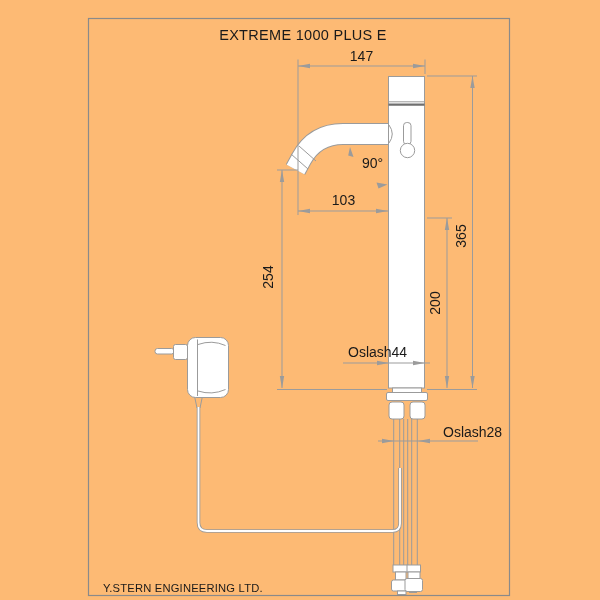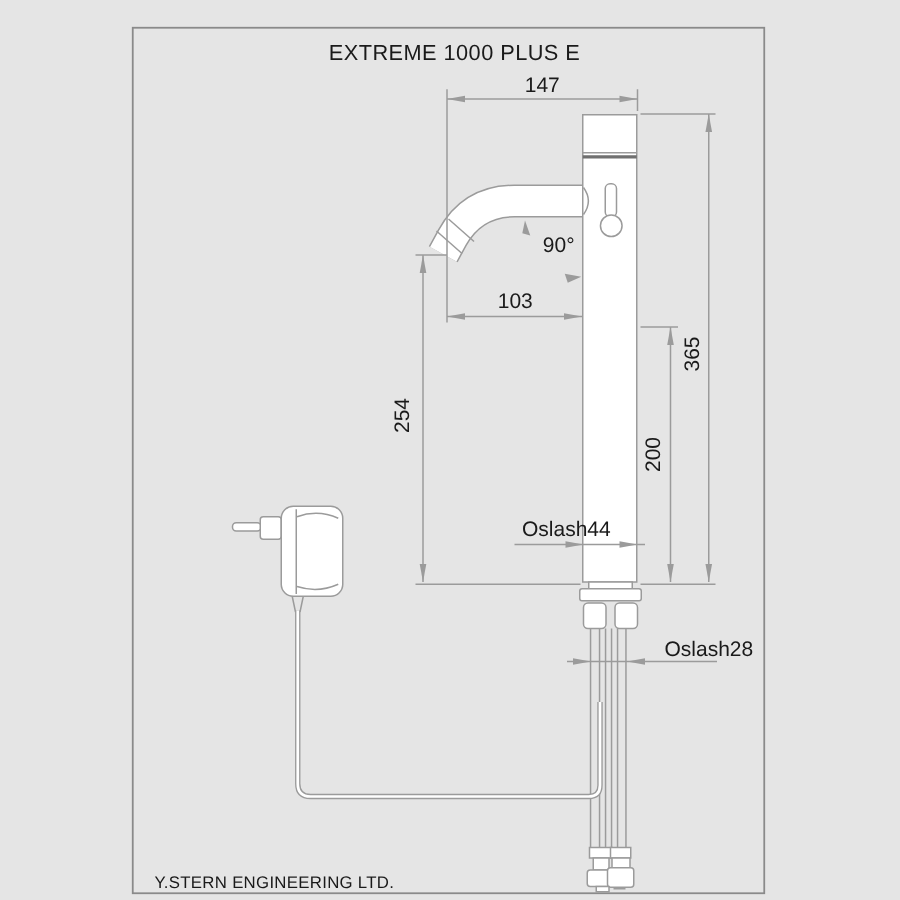--- a/index.html
+++ b/index.html
@@ -1,16 +1,16 @@
 <!DOCTYPE html>
 <html><head>
 <meta charset="utf-8">
 <style>
   html,body{margin:0;padding:0;background:#ffffff;}
-  .page{position:relative;width:600px;height:600px;background:#e5e5e5;overflow:hidden;
+  .page{position:relative;width:600px;height:600px;background:#fdba74;overflow:hidden;
         font-family:"Liberation Sans", sans-serif;}
   svg{display:block;}
   text{font-family:"Liberation Sans", sans-serif;fill:#1a1a1a;}
   .t-title{font-size:14.5px;letter-spacing:.3px;}
   .t-dim{font-size:14px;}
   .t-foot{font-size:11.2px;letter-spacing:.2px;}
   .ln{stroke:#9b9b9b;stroke-width:1;fill:none;}
   .ln-dark{stroke:#6f6f6f;stroke-width:2.2;fill:none;}
   .fillwhite{fill:#ffffff;stroke:#9b9b9b;stroke-width:1;}
   .arrow{fill:#9b9b9b;stroke:none;}

